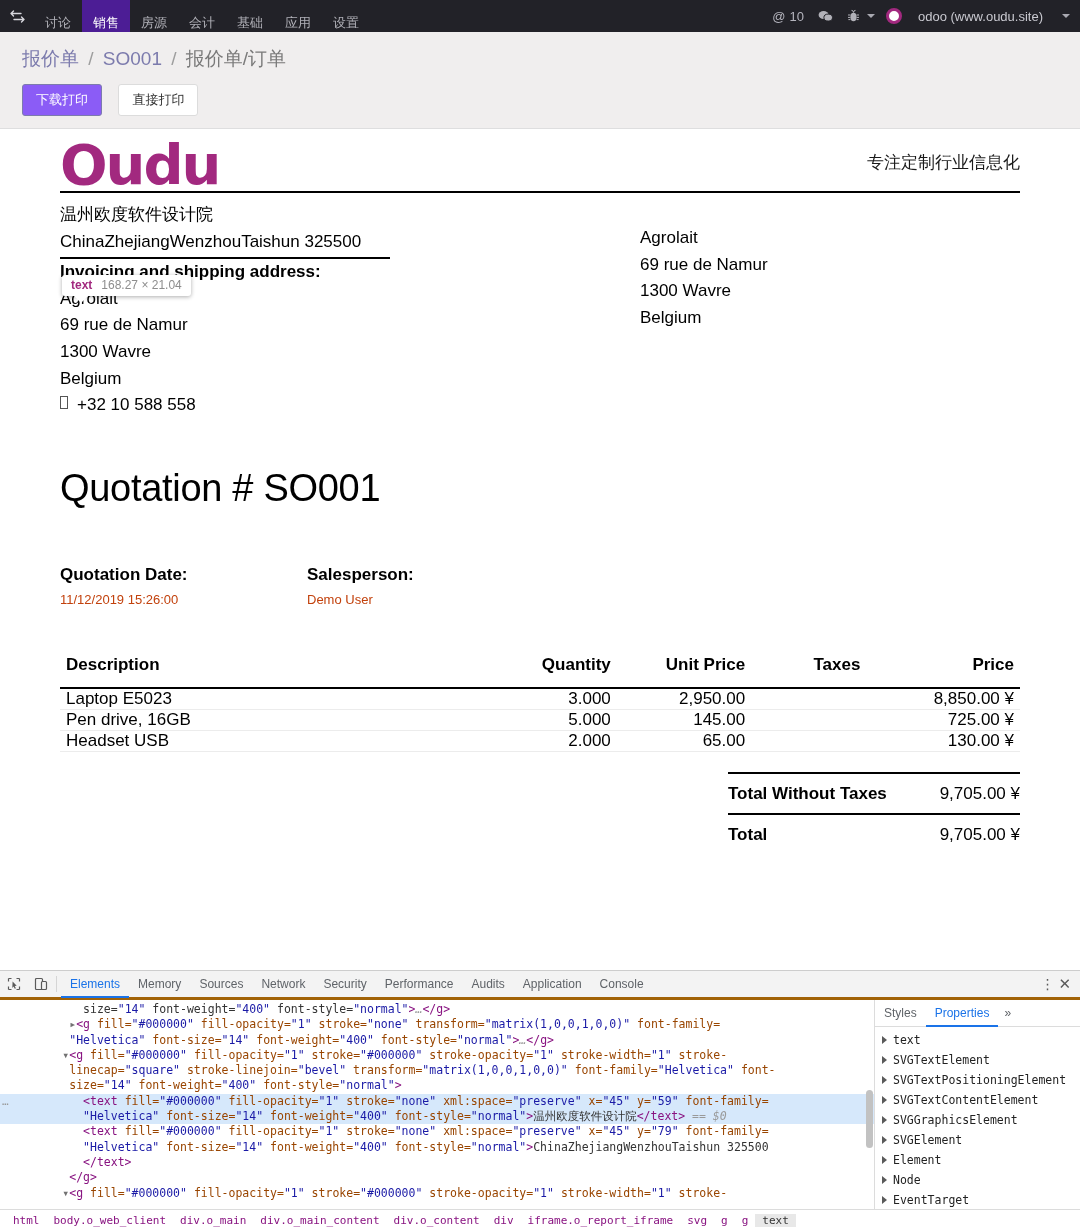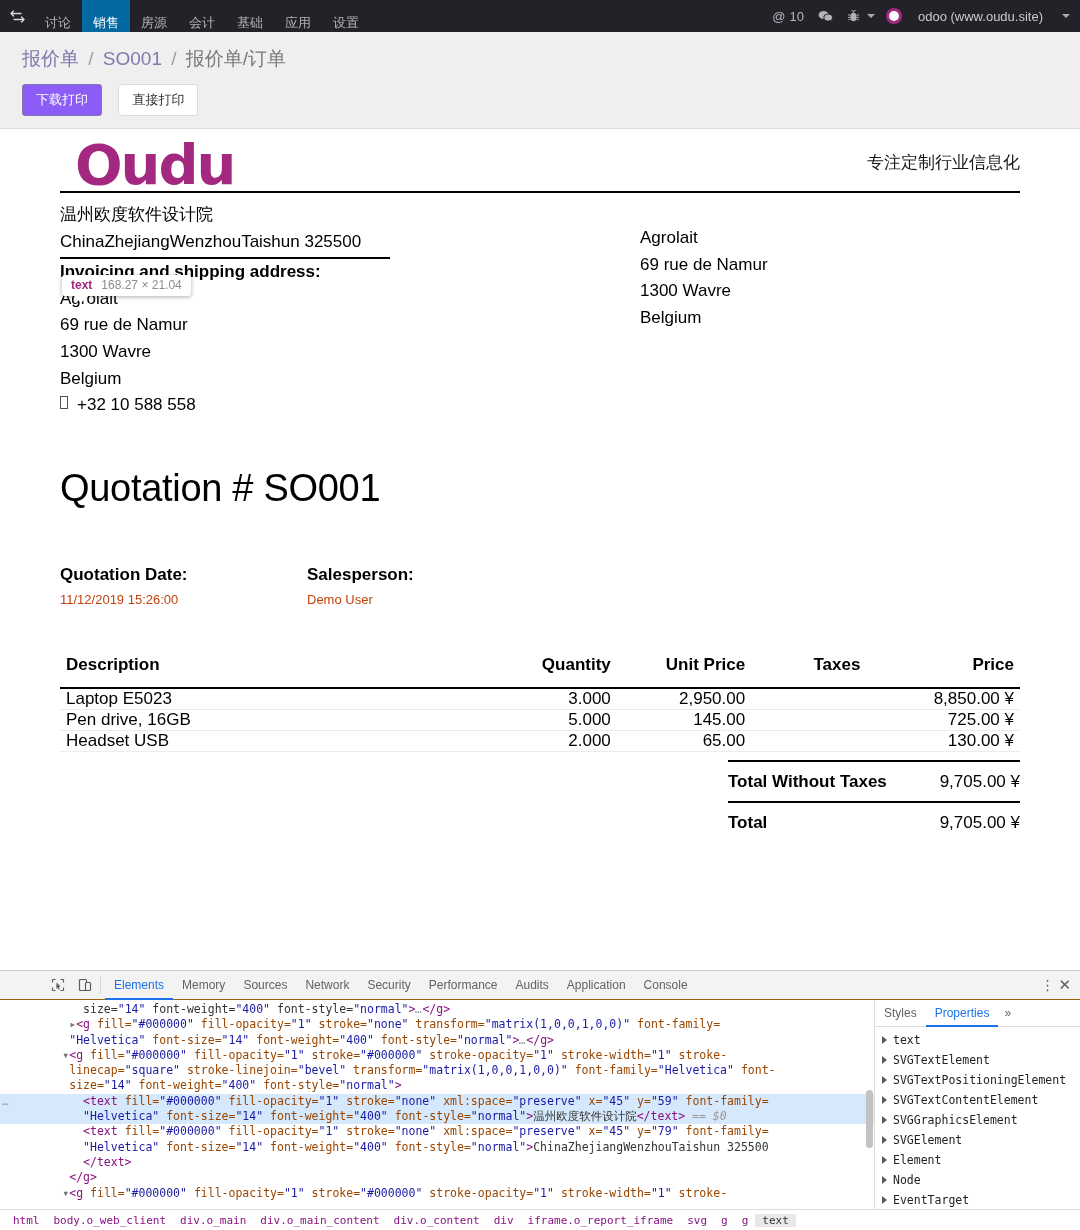--- a/index.html
+++ b/index.html
@@ -24,21 +24,21 @@
   .nav-apps {
     display: flex; align-items: center; justify-content: center;
     width: 34px; font-size: 14px; color: #d6d6dc;
   }
   .nav-item {
     display: flex; align-items: flex-end;
     padding: 0 11px;
     color: #b1b1b8;
     white-space: nowrap;
   }
-  .nav-item.active { background: #0369a1; color: #ffffff; }
+  .nav-item.active { background: #4c1d95; color: #ffffff; }
   .nav-right { margin-left: auto; display: flex; align-items: stretch; }
   .nav-sys { display: flex; align-items: center; gap: 4px; padding: 0 7px; }
   .caret {
     display: inline-block;
     width: 0; height: 0;
     border-left: 4px solid transparent;
     border-right: 4px solid transparent;
     border-top: 4px solid #a9a9b1;
     margin-left: 3px;
   }
@@ -75,21 +75,21 @@
   #report {
     position: relative;
     background: #ffffff;
     height: 858px;
     overflow: hidden;
   }
   .rpt-inner { padding: 0 60px; position: relative; }
 
   .logo-row { position: relative; height: 62px; }
   .logo {
-    position: absolute; left: 15px; top: 8px;
+    position: absolute; left: 0; top: 8px;
     font-size: 56px; font-weight: bold;
     color: #a2297f;
     letter-spacing: -2px;
     line-height: 1;
     font-family: "DejaVu Sans", sans-serif;
   }
   .tagline {
     position: absolute; right: 0; top: 22px;
     font-size: 17px; color: #1a1a1a;
   }
@@ -133,21 +133,21 @@
     text-align: right;
     white-space: nowrap;
   }
   table.lines td.l { text-align: left; }
   .col-desc { width: 44%; }
   .col-qty  { width: 14%; }
   .col-unit { width: 14%; }
   .col-tax  { width: 12%; }
   .col-price{ width: 16%; }
 
-  .totals { margin-left: auto; width: 292px; margin-top: 8px; }
+  .totals { margin-left: auto; width: 292px; margin-top: 20px; }
   table.tot { width: 100%; border-collapse: collapse; }
   table.tot td {
     font-size: 17px; padding: 10px 0 9px 0;
     border-top: 2px solid #000;
     white-space: nowrap;
   }
   table.tot td.k { font-weight: bold; text-align: left; }
   table.tot td.v { text-align: right; }
 
   
@@ -179,24 +179,23 @@
     left: 0; top: 970px;
     width: 1080px; height: 260px;
     background: #ffffff;
     border-top: 1px solid #cdcdcd;
     font-family: "Liberation Sans", sans-serif;
     display: flex; flex-direction: column;
   }
   #dt-tabs {
     height: 29px;
     display: flex; align-items: stretch;
-    border-bottom: 1px solid #a16207;
+    border-bottom: 3px solid #a16207;
     background: #f3f3f3;
     font-size: 12px;
-    padding-left: 44px;
   }
   .dt-toolicon {
     width: 27px;
     display: flex; align-items: center; justify-content: center;
     color: #5a5a5a;
   }
   .dt-div { width: 1px; background: #d5d5d5; margin: 5px 4px 5px 2px; }
   .dt-tab {
     display: flex; align-items: center;
     padding: 0 9px;

